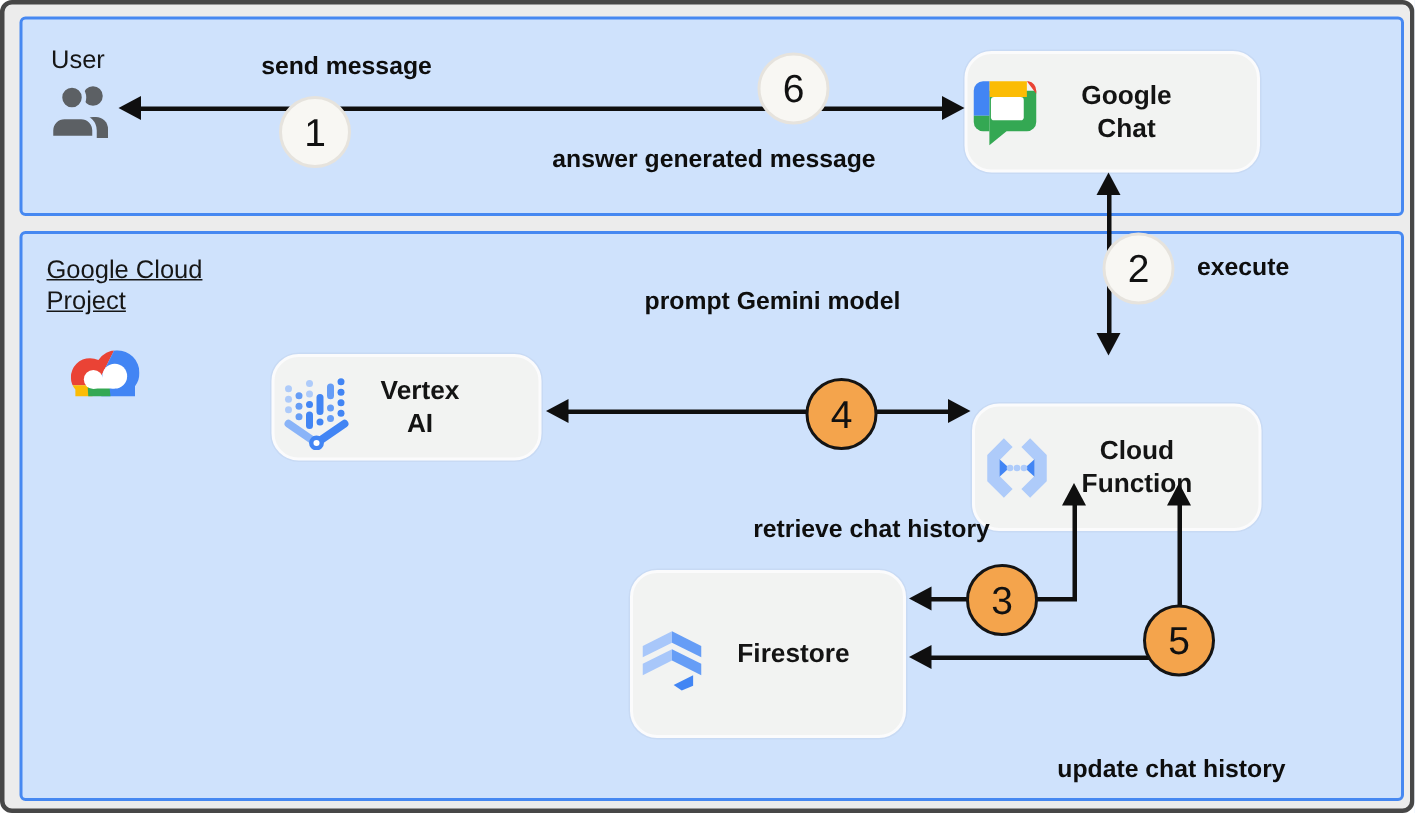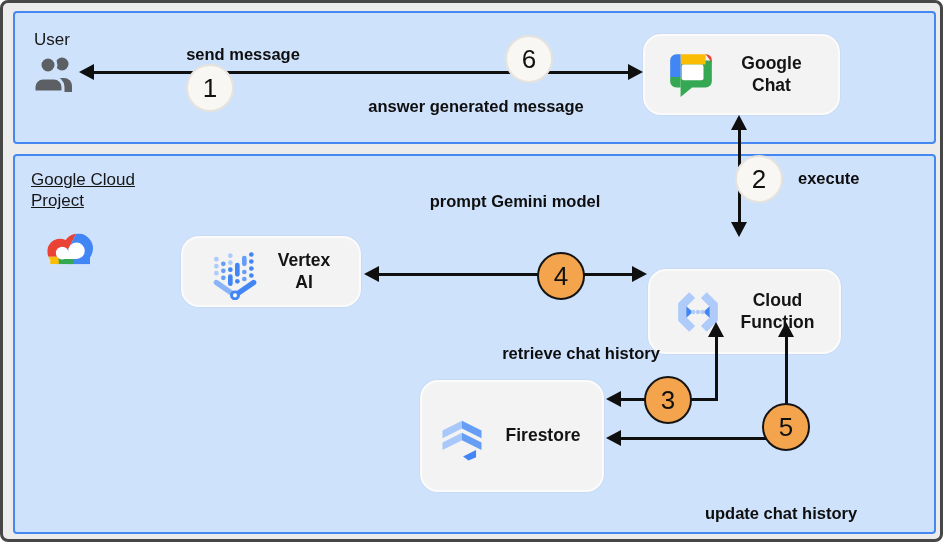--- a/index.html
+++ b/index.html
@@ -8,21 +8,21 @@
     position:relative;width:943px;height:542px;
     background:#ececec;border:3px solid #474747;border-radius:8px;
     font-family:"Liberation Sans",sans-serif;color:#111;overflow:hidden;
   }
   .zone{
     position:absolute;background:#cfe2fc;border:2px solid #4688f1;border-radius:4px;
   }
   .zone-title{position:absolute;font-size:17px;font-weight:400;color:#161616;line-height:1.25;}
   .node{
     position:absolute;background:#f2f3f2;border:2px solid #fbfbfc;border-radius:18px;
-    display:flex;align-items:center;justify-content:center;gap:10px;
+    display:flex;align-items:center;gap:10px;
     box-shadow:0 0 0 1px rgba(0,0,0,0.03);
   }
   .node-label{font-size:17.5px;font-weight:700;color:#141414;text-align:center;line-height:1.22;}
   .ln{position:absolute;background:#0f0f0f;}
   .ah{position:absolute;width:0;height:0;}
   .ah-left {border-top:8px solid transparent;border-bottom:8px solid transparent;border-right:15px solid #0f0f0f;}
   .ah-right{border-top:8px solid transparent;border-bottom:8px solid transparent;border-left:15px solid #0f0f0f;}
   .ah-up   {border-left:8px solid transparent;border-right:8px solid transparent;border-bottom:15px solid #0f0f0f;}
   .ah-down {border-left:8px solid transparent;border-right:8px solid transparent;border-top:15px solid #0f0f0f;}
   .badge{
@@ -170,21 +170,21 @@
   <div class="ah ah-up" style="left:775px;top:319px;"></div>
   <div class="ah ah-left" style="left:603px;top:427px;"></div>
 
   <div class="badge badge-light" style="left:183px;top:61px;">1</div>
   <div class="badge badge-light" style="left:502px;top:32px;">6</div>
   <div class="badge badge-light" style="left:732px;top:152px;">2</div>
   <div class="badge badge-orange" style="left:534px;top:249px;">4</div>
   <div class="badge badge-orange" style="left:641px;top:373px;">3</div>
   <div class="badge badge-orange" style="left:759px;top:400px;">5</div>
 
-  <div class="lbl center" style="left:140px;top:30px;width:200px;margin-top:10px;">send message</div>
+  <div class="lbl center" style="left:128px;top:30px;width:200px;">send message</div>
   <div class="lbl center" style="left:348px;top:92px;width:250px;">answer generated message</div>
   <div class="lbl" style="left:795px;top:164px;">execute</div>
   <div class="lbl center" style="left:382px;top:187px;width:260px;">
     <div>prompt Gemini model</div>
   </div>
   <div class="lbl center w700" style="left:468px;top:339px;width:220px;">retrieve chat history</div>
   <div class="lbl center w700" style="left:668px;top:471px;width:220px;margin-top:28px;">update chat history</div>
 
 </div>
 

